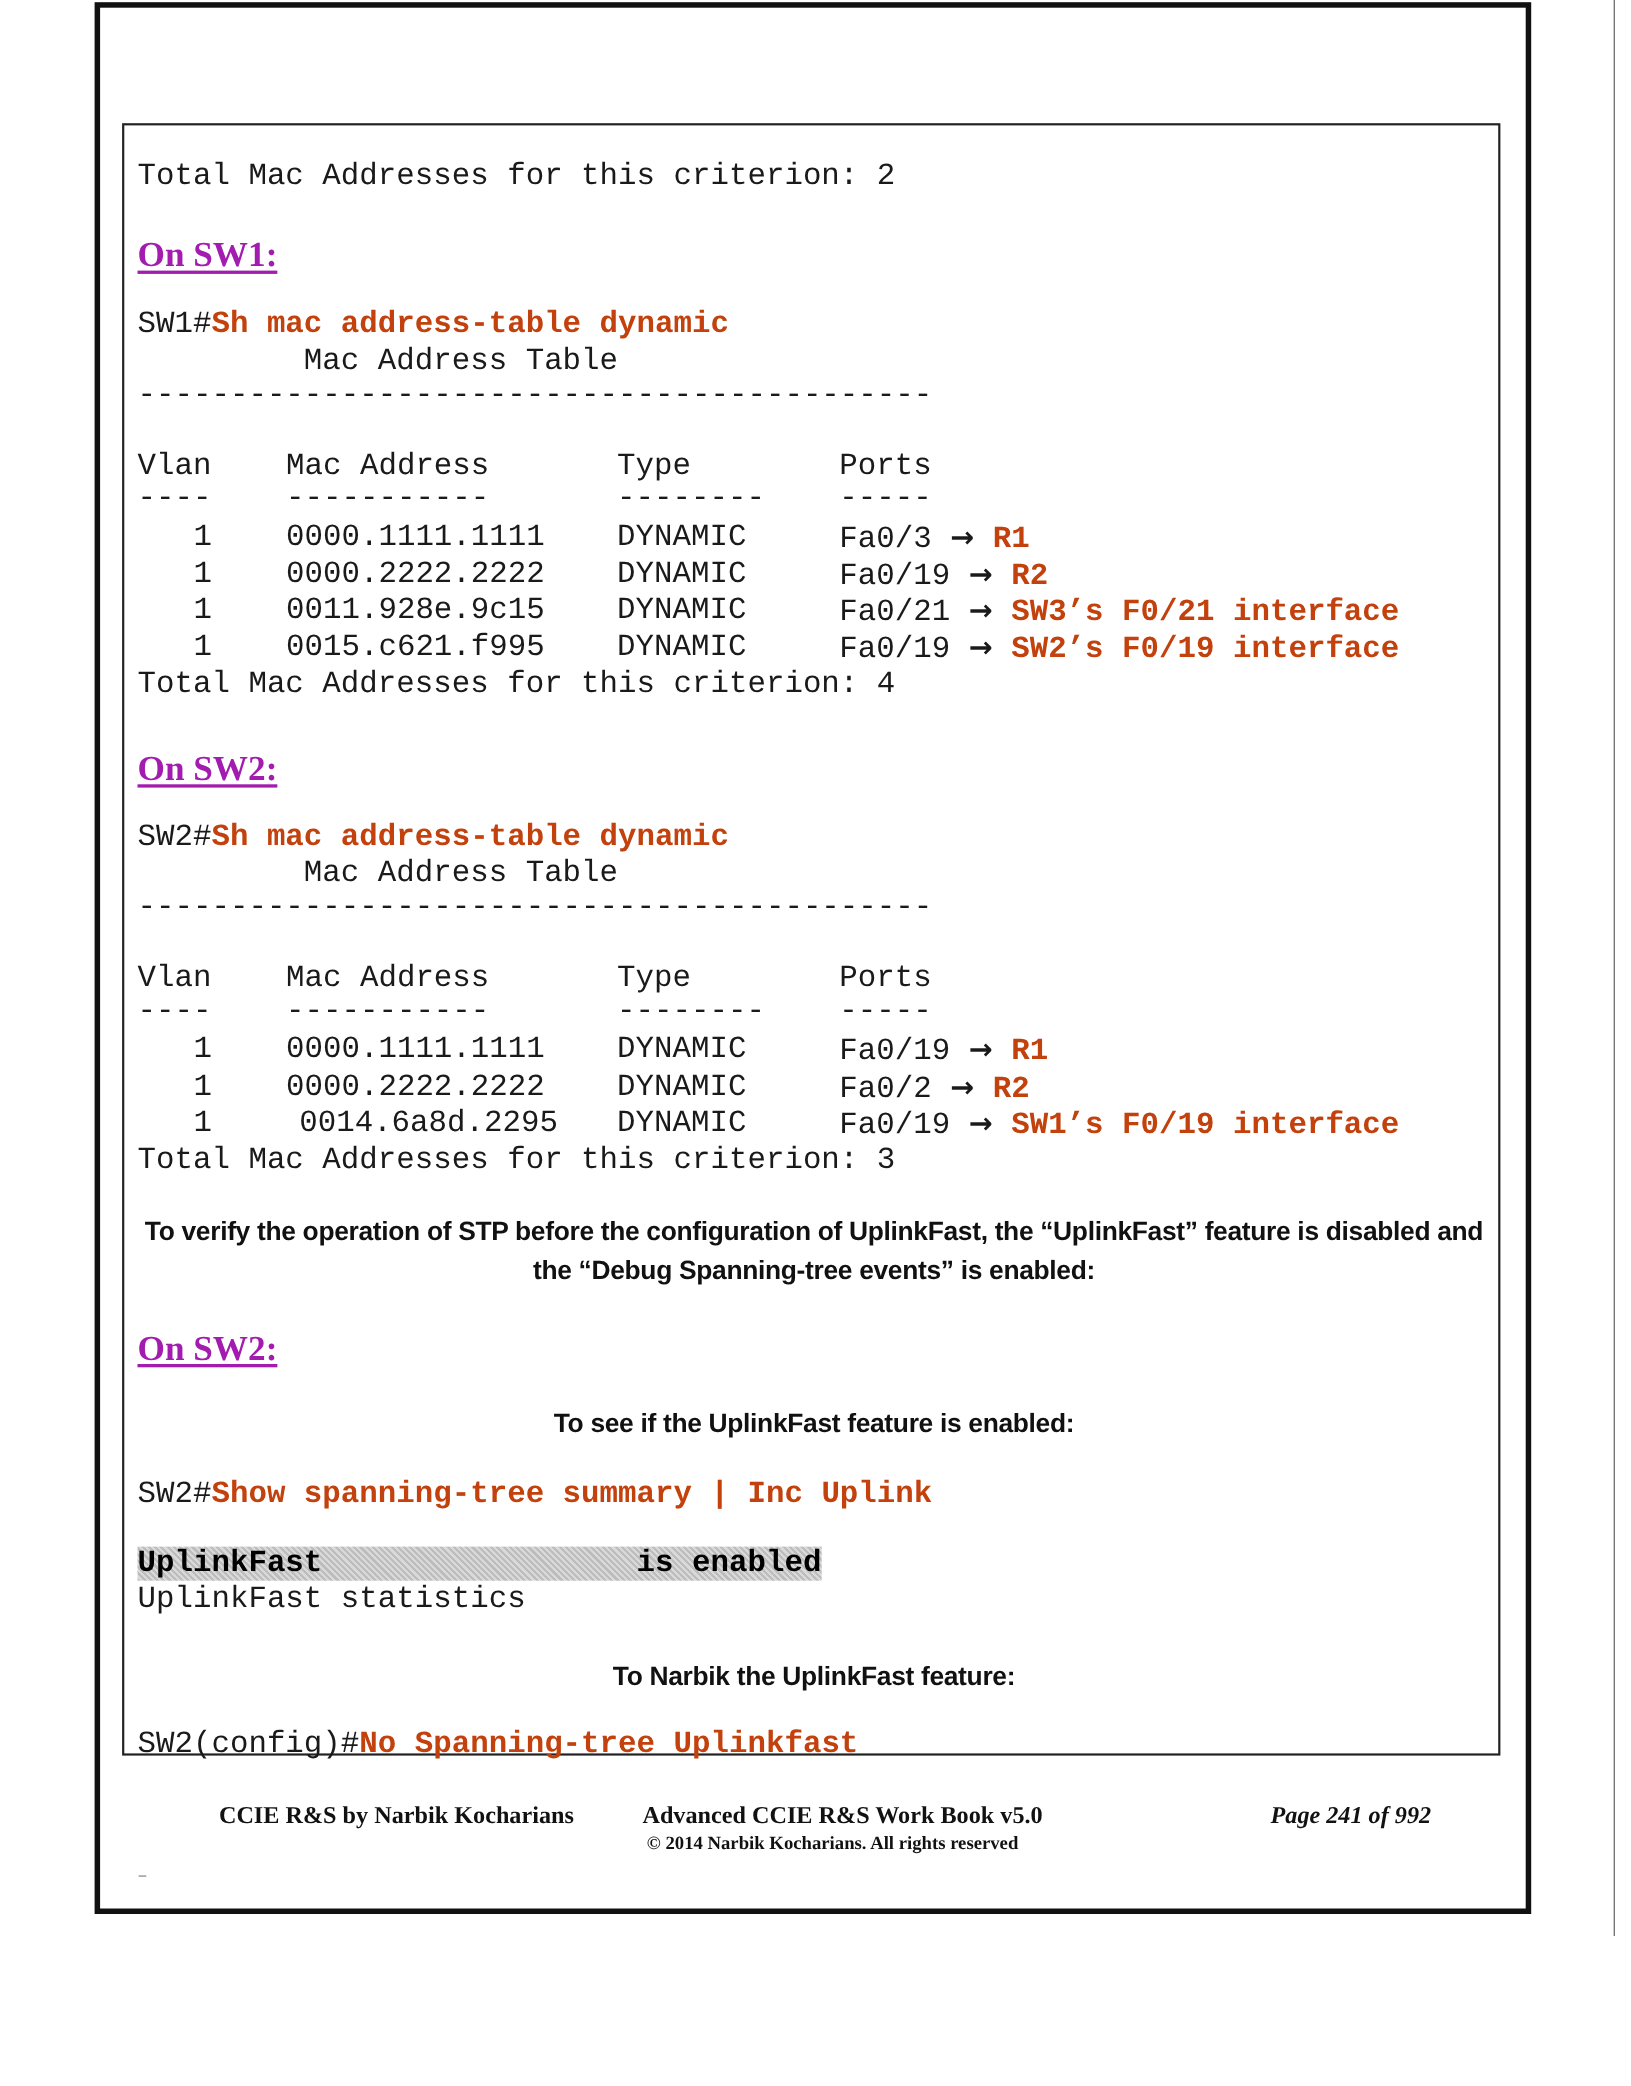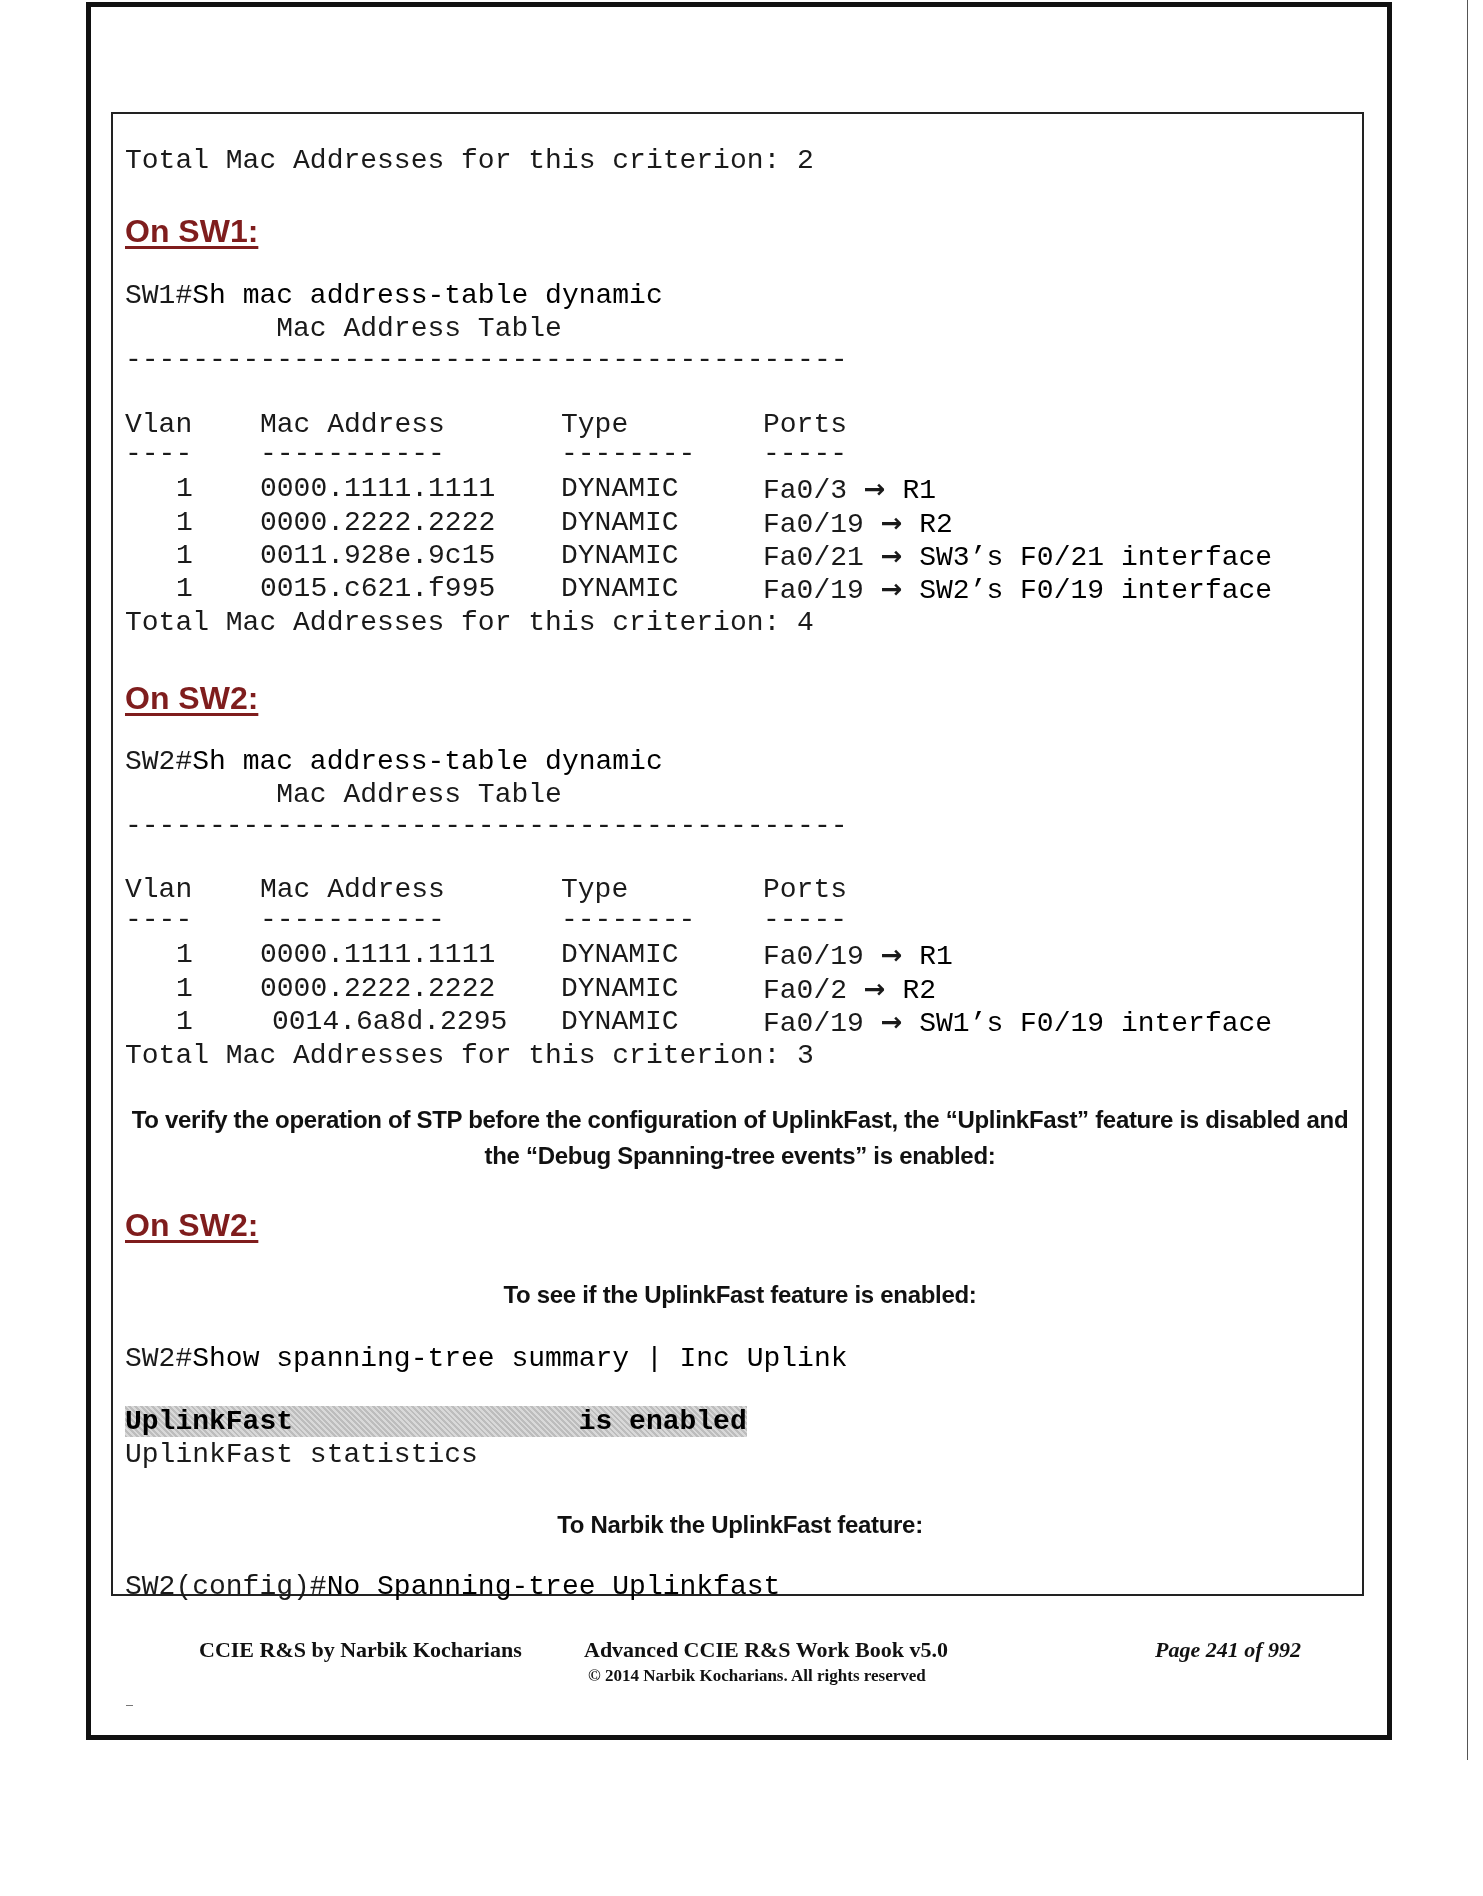--- a/index.html
+++ b/index.html
@@ -14,26 +14,26 @@
   }
   .inner-box {
     position: absolute; left: 111px; top: 112px; width: 1249px; height: 1480px;
     border: 2px solid #222; border-top-width: 2px;
   }
   .ln {
     position: absolute; left: 125px; white-space: pre;
     font-family: "Liberation Mono", "DejaVu Sans Mono", monospace;
     font-size: 28px; line-height: 32px; color: #1a1a1a;
   }
-  .ln b, .b { font-weight: normal; color: #000000; margin-top: 46px; }
+  .ln b, .b { font-weight: bold; color: #c2410c; margin-top: 46px; }
   .heading {
     position: absolute; left: 125px;
-    font-family: Liberation Sans, sans-serif;
+    font-family: Liberation Serif, serif;
     font-weight: bold; font-size: 32px; line-height: 36px;
-    text-decoration: underline; text-underline-offset: 4px; color: #7f1d1d;
+    text-decoration: underline; text-underline-offset: 4px; color: #a21caf;
   }
   .para {
     position: absolute; left: 125px; width: 1230px;
     font-family: "Liberation Sans", "DejaVu Sans", sans-serif;
     font-weight: bold; font-size: 24px; line-height: 36px; color: #111;
     letter-spacing: -0.3px;
     text-align: center;
   }
   .highlight {
     background: repeating-linear-gradient(45deg, #bdbdbd 0 2px, #d9d9d9 2px 4px);

